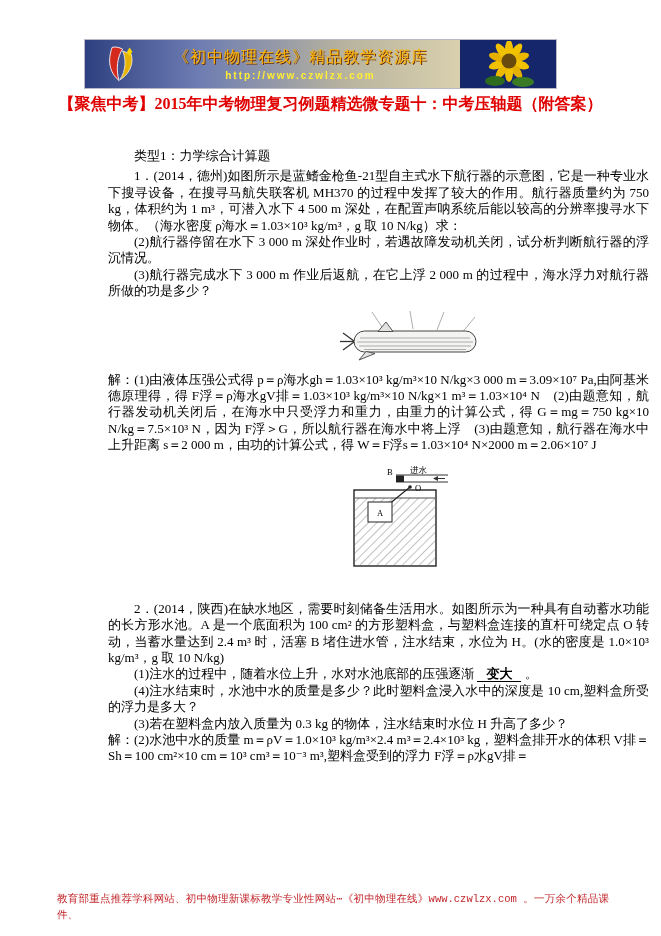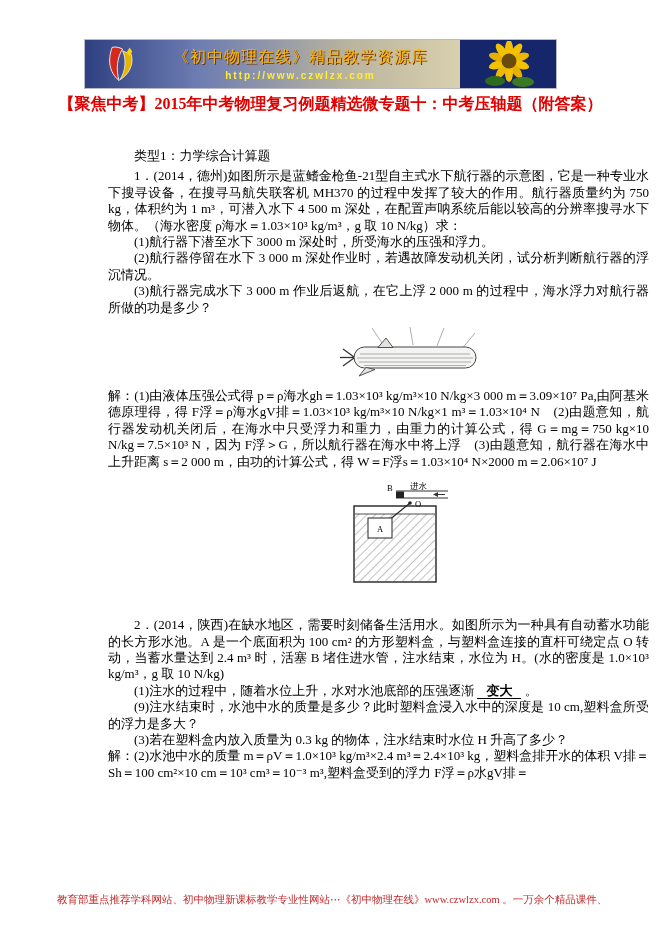--- a/index.html
+++ b/index.html
@@ -34,21 +34,21 @@
   .indent { text-indent:2em; }
   .mb4 { margin-bottom:4px; }
   .blank { border-bottom:1px solid #000; padding:0 9px; font-weight:bold; }
 
   .figure { line-height:0; }
   .fig1 { margin:8px 0 6px 218px; }
   .fig2 { margin:12px 0 30px 240px; }
   .fig-text { font-family:"Liberation Serif","DejaVu Serif",serif; }
 
   
-  .footer { position:absolute; left:57px; top:892px; width:552px; font-size:10.5px; line-height:15.5px; color:#c2262a; text-align:justify; }
+  .footer { position:absolute; left:57px; top:892px; width:552px; font-size:10.5px; line-height:15.5px; color:#c2262a; text-align:justify;font-family:Liberation Mono, monospace; }
 </style>
 </head>
 <body>
 
 <div class="page">
 
   <div class="banner">
     <div class="banner-left">
       <svg class="logo-svg" viewBox="0 0 48 48">
         <path d="M15 5 C10 19 11 33 23 43 C19 31 21 15 27 7 C23 5 19 4 15 5 Z" fill="#d42a1e" stroke="#ffffff" stroke-width="1"></path>
@@ -102,21 +102,20 @@
     </div>
   </div>
 
   <h1 class="doc-title">【聚焦中考】2015年中考物理复习例题精选微专题十：中考压轴题（附答案）</h1>
 
   <div class="content">
 
     <p class="para indent mb4">类型1：力学综合计算题</p>
 
     <p class="para indent">1．(2014，德州)如图所示是蓝鳍金枪鱼-21型自主式水下航行器的示意图，它是一种专业水下搜寻设备，在搜寻马航失联客机 MH370 的过程中发挥了较大的作用。航行器质量约为 750 kg，体积约为 1 m³，可潜入水下 4 500 m 深处，在配置声呐系统后能以较高的分辨率搜寻水下物体。（海水密度 ρ海水＝1.03×10³ kg/m³，g 取 10 N/kg）求：</p>
-    <p class="para indent">(1)航行器下潜至水下 3000 m 深处时，所受海水的压强和浮力。</p>
     <p class="para indent">(2)航行器停留在水下 3 000 m 深处作业时，若遇故障发动机关闭，试分析判断航行器的浮沉情况。</p>
     <p class="para indent">(3)航行器完成水下 3 000 m 作业后返航，在它上浮 2 000 m 的过程中，海水浮力对航行器所做的功是多少？</p>
 
     <div class="figure fig1">
       <svg width="165" height="58" viewBox="0 0 165 58">
         <g stroke="#8a8a8a" stroke-width="0.7">
           <line x1="46" y1="4" x2="58" y2="22"></line>
           <line x1="84" y1="3" x2="87" y2="21"></line>
           <line x1="118" y1="4" x2="111" y2="22"></line>
           <line x1="149" y1="9" x2="135" y2="26"></line>
@@ -169,21 +168,21 @@
         <circle cx="62" cy="21" r="1.8" fill="#222"></circle>
         <text x="67" y="25" font-size="8.5">O</text>
 
         <rect x="20" y="36" width="24" height="20" fill="#ffffff" stroke="#222" stroke-width="1"></rect>
         <text x="29" y="50" font-size="8.5">A</text>
       </svg>
     </div>
 
     <p class="para indent">2．(2014，陕西)在缺水地区，需要时刻储备生活用水。如图所示为一种具有自动蓄水功能的长方形水池。A 是一个底面积为 100 cm² 的方形塑料盒，与塑料盒连接的直杆可绕定点 O 转动，当蓄水量达到 2.4 m³ 时，活塞 B 堵住进水管，注水结束，水位为 H。(水的密度是 1.0×10³ kg/m³，g 取 10 N/kg)</p>
     <p class="para indent"><span>(1)注水的过程中，随着水位上升，水对水池底部的压强逐渐 </span><span class="blank">变大</span><span> 。</span></p>
-    <p class="para indent">(9)注水结束时，水池中水的质量是多少？此时塑料盒浸入水中的深度是 10 cm,塑料盒所受的浮力是多大？</p>
+    <p class="para indent">(4)注水结束时，水池中水的质量是多少？此时塑料盒浸入水中的深度是 10 cm,塑料盒所受的浮力是多大？</p>
     <p class="para indent">(3)若在塑料盒内放入质量为 0.3 kg 的物体，注水结束时水位 H 升高了多少？</p>
     <p class="para">解：(2)水池中水的质量 m＝ρV＝1.0×10³ kg/m³×2.4 m³＝2.4×10³ kg，塑料盒排开水的体积 V排＝Sh＝100 cm²×10 cm＝10³ cm³＝10⁻³ m³,塑料盒受到的浮力 F浮＝ρ水gV排＝</p>
 
   </div>
 
   <div class="footer">
     <div>教育部重点推荐学科网站、初中物理新课标教学专业性网站⋯《初中物理在线》www.czwlzx.com 。一万余个精品课件、</div>
   </div>
 
 </div>

